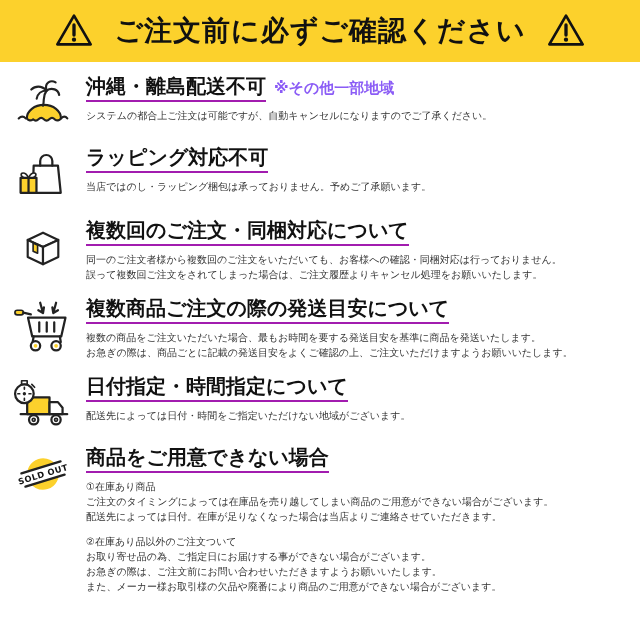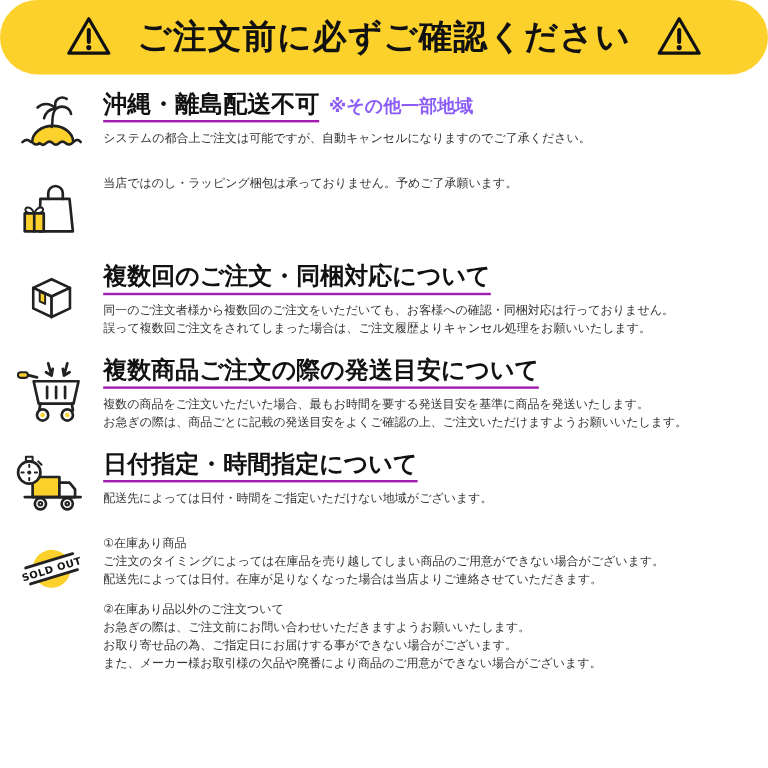--- a/index.html
+++ b/index.html
@@ -2,21 +2,21 @@
 <html lang="ja"><head>
 <meta charset="utf-8">
 <style>
   * { margin:0; padding:0; box-sizing:border-box; }
   html,body { width:640px; height:640px; background:#fff;
     font-family:"DejaVu Sans","Liberation Sans",sans-serif; }
   .page { width:640px; height:640px; overflow:hidden; background:#fff; }
 
   
   .header { height:62px; background:#FCD12C; display:flex; align-items:center;
-    justify-content:center; gap:20px;border-radius:31px; }
+    justify-content:center; gap:20px; }
   .header-title { font-size:28px; font-weight:bold; color:#111; letter-spacing:1px; }
   .warn-svg { display:block; }
 
   
   .main { padding:13px 2px 0 0; }
   .section { display:flex; margin-bottom:15px; }
   .icon-col { width:86px; flex-shrink:0; display:flex; justify-content:center;
     align-items:flex-start; padding-top:2px; }
   .content { flex:1; min-width:0; }
   .title-row { margin-bottom:6px; white-space:nowrap; }
@@ -80,20 +80,23 @@
         <svg width="56" height="56" viewBox="0 0 60 60">
           <path class="st fill-w" d="M20 19 h26 l3 29 h-30 z"></path>
           <path class="st" d="M27 19 v-5 a6.5 6.5 0 0 1 13 0 v5"></path>
           <rect class="st fill-y" x="6" y="32" width="17" height="16"></rect>
           <line class="st" x1="14.5" y1="32" x2="14.5" y2="48"></line>
           <path class="st-thin fill-w" d="M14 31 c-3 -6 -9 -5 -7 -1 c1 2 5 2 7 1 z"></path>
           <path class="st-thin fill-w" d="M15 31 c3 -6 9 -5 7 -1 c-1 2 -5 2 -7 1 z"></path>
         </svg>
       </div>
       <div class="content">
+        <div class="title-row">
+          <span class="sec-title">ラッピング対応不可</span>
+        </div>
         <div class="body-line">当店ではのし・ラッピング梱包は承っておりません。予めご了承願います。</div>
       </div>
     </div>
 
     <div class="section">
       <div class="icon-col">
         <svg width="54" height="54" viewBox="0 0 60 60">
           <path class="st fill-w" d="M13 21 L30 13 L47 21 L30 29 Z"></path>
           <path class="st fill-w" d="M13 21 V40 L30 48 V29 Z"></path>
           <path class="st fill-w" d="M47 21 V40 L30 48 V29 Z"></path>
@@ -167,26 +170,29 @@
           <g transform="rotate(-17 31 28)">
             <circle class="fill-y" cx="31" cy="28" r="17"></circle>
             <rect x="8" y="21" width="46" height="14" fill="#fff"></rect>
             <line x1="9" y1="20.5" x2="53" y2="20.5" stroke="#222" stroke-width="2.6" stroke-linecap="round"></line>
             <line x1="9" y1="35.5" x2="53" y2="35.5" stroke="#222" stroke-width="2.6" stroke-linecap="round"></line>
             <text x="31" y="31.5" text-anchor="middle" font-size="9" font-weight="bold" fill="#111" letter-spacing="0.5">SOLD OUT</text>
           </g>
         </svg>
       </div>
       <div class="content">
+        <div class="title-row">
+          <span class="sec-title">商品をご用意できない場合</span>
+        </div>
         <div class="body-line">①在庫あり商品</div>
         <div class="body-line">ご注文のタイミングによっては在庫品を売り越してしまい商品のご用意ができない場合がございます。</div>
         <div class="body-line">配送先によっては日付。在庫が足りなくなった場合は当店よりご連絡させていただきます。</div>
         <div class="para-gap"></div>
         <div class="body-line">②在庫あり品以外のご注文ついて</div>
+        <div class="body-line">お取り寄せ品の為、ご指定日にお届けする事ができない場合がございます。</div>
         <div class="body-line">お急ぎの際は、ご注文前にお問い合わせいただきますようお願いいたします。</div>
-        <div class="body-line">お取り寄せ品の為、ご指定日にお届けする事ができない場合がございます。</div>
         <div class="body-line">また、メーカー様お取引様の欠品や廃番により商品のご用意ができない場合がございます。</div>
 
       </div>
     </div>
 
   </div>
 </div>
 
 </body></html>

